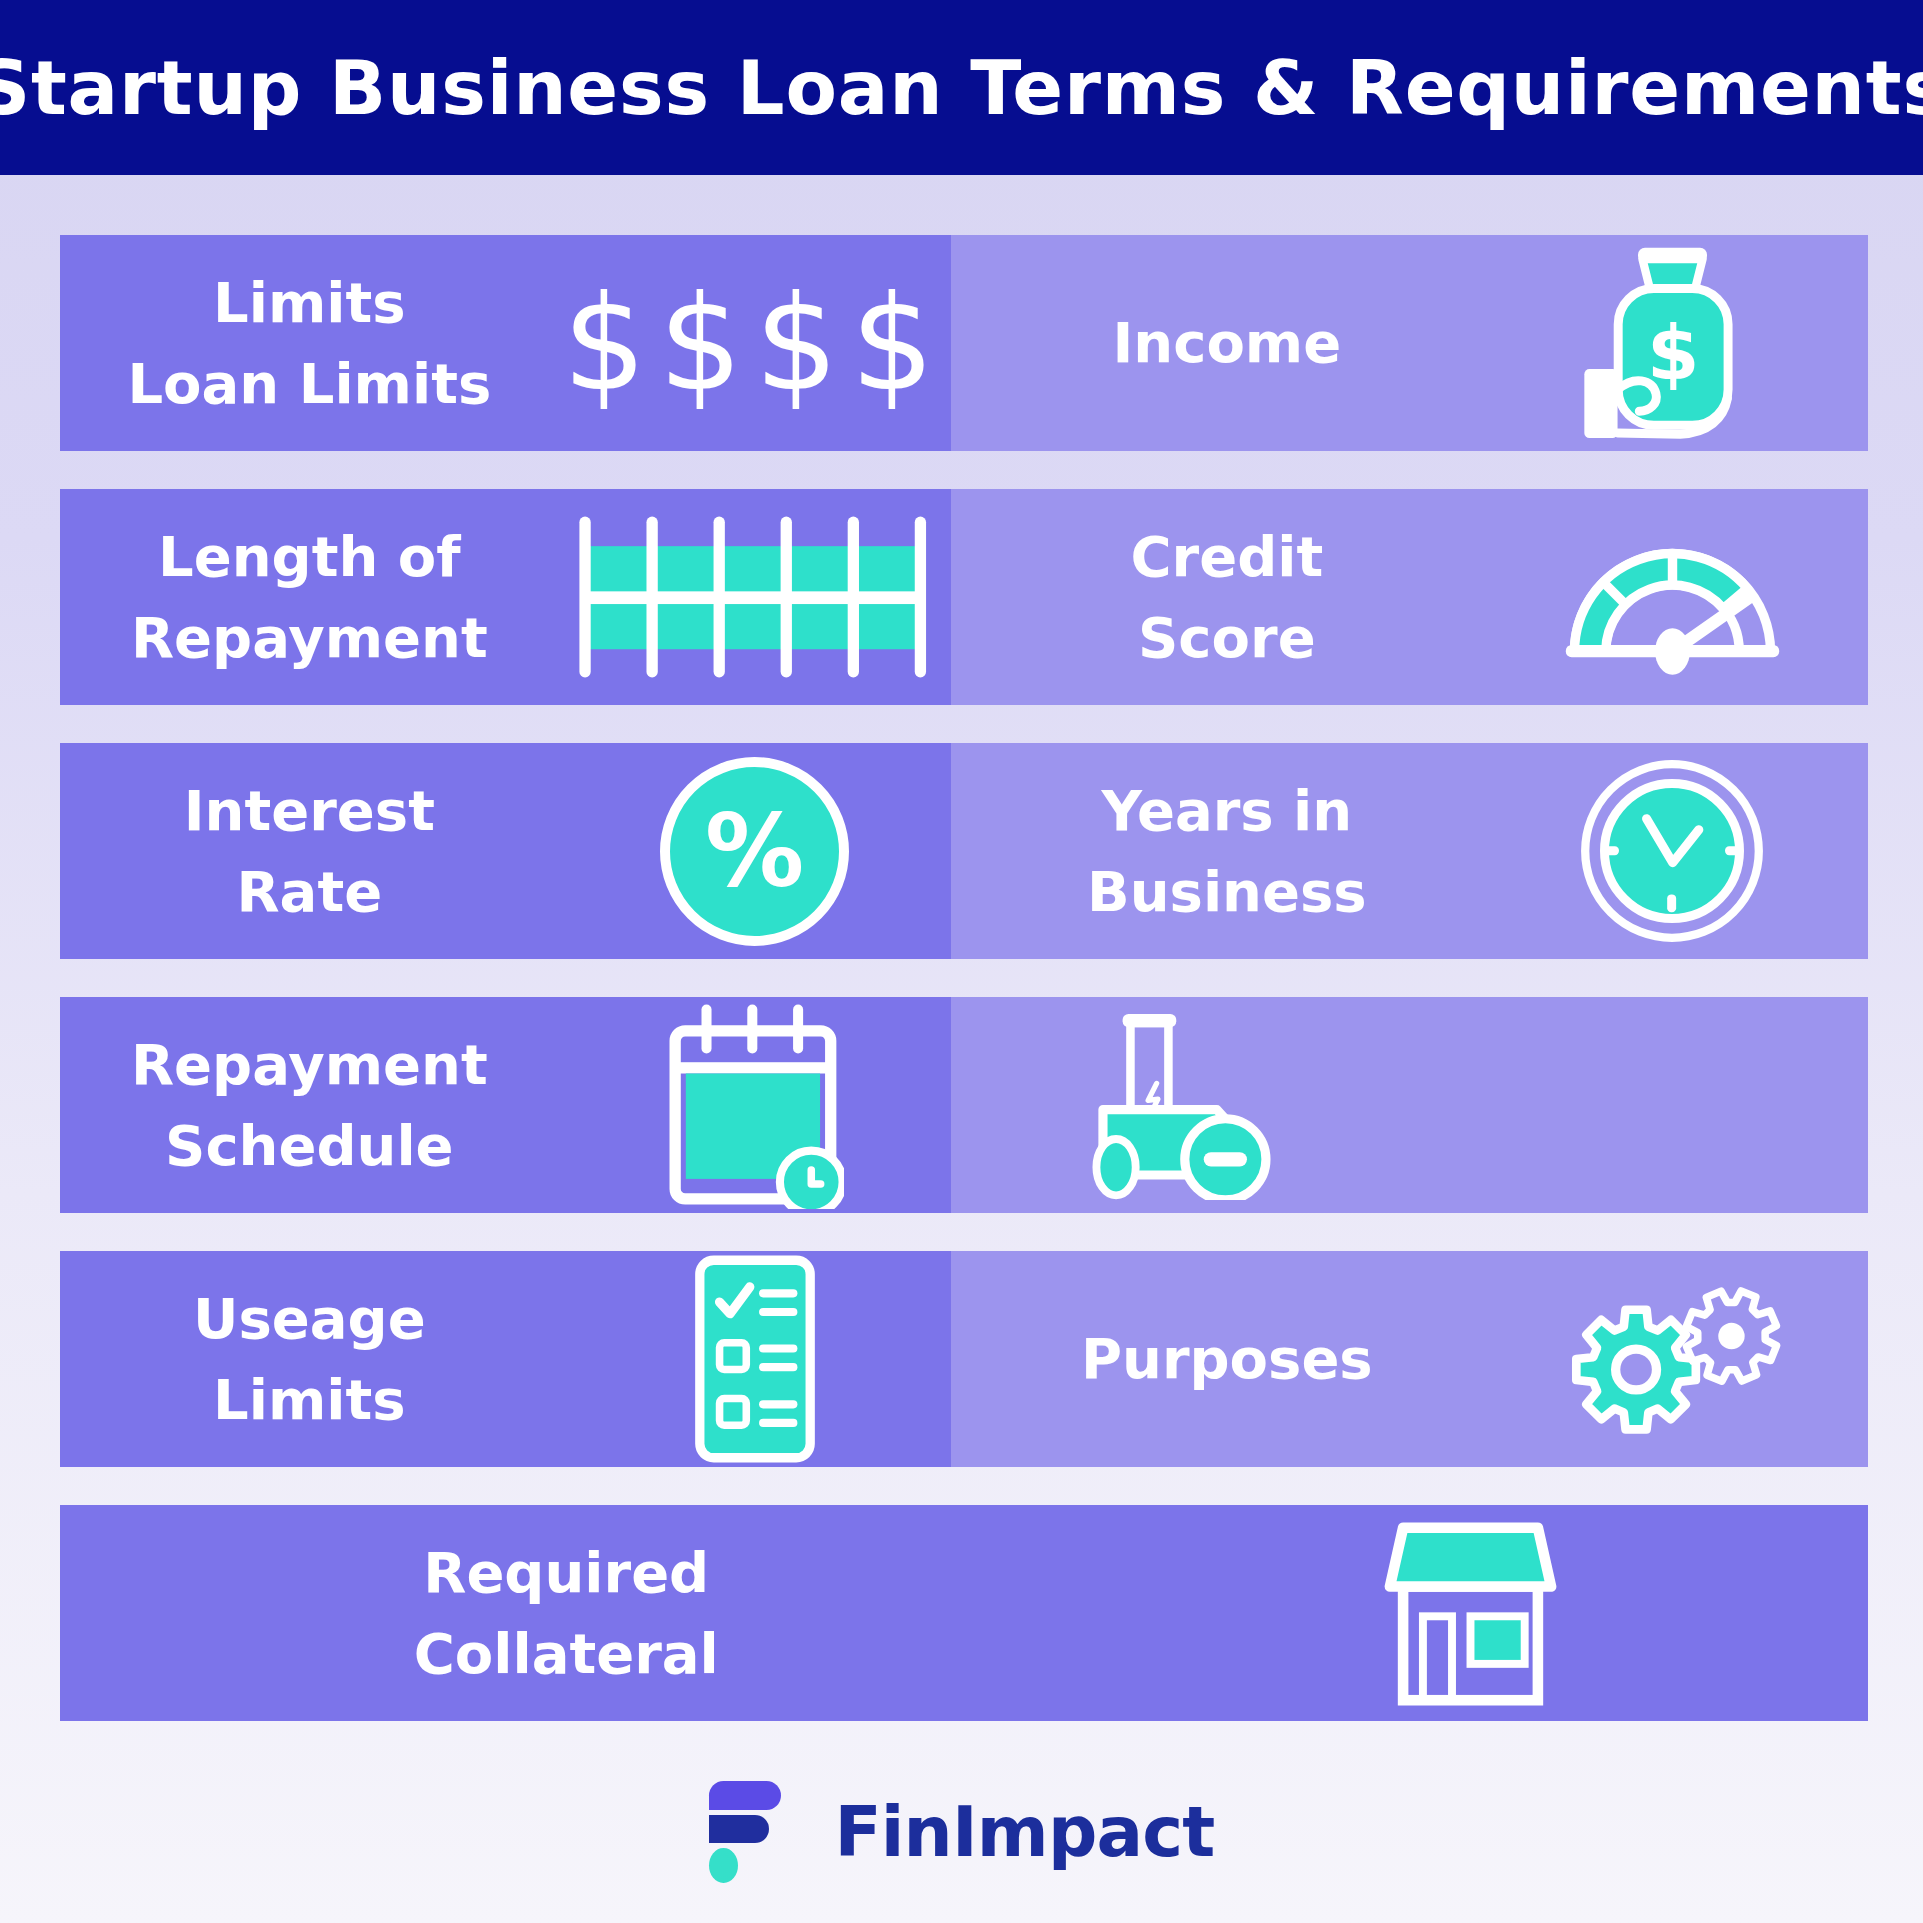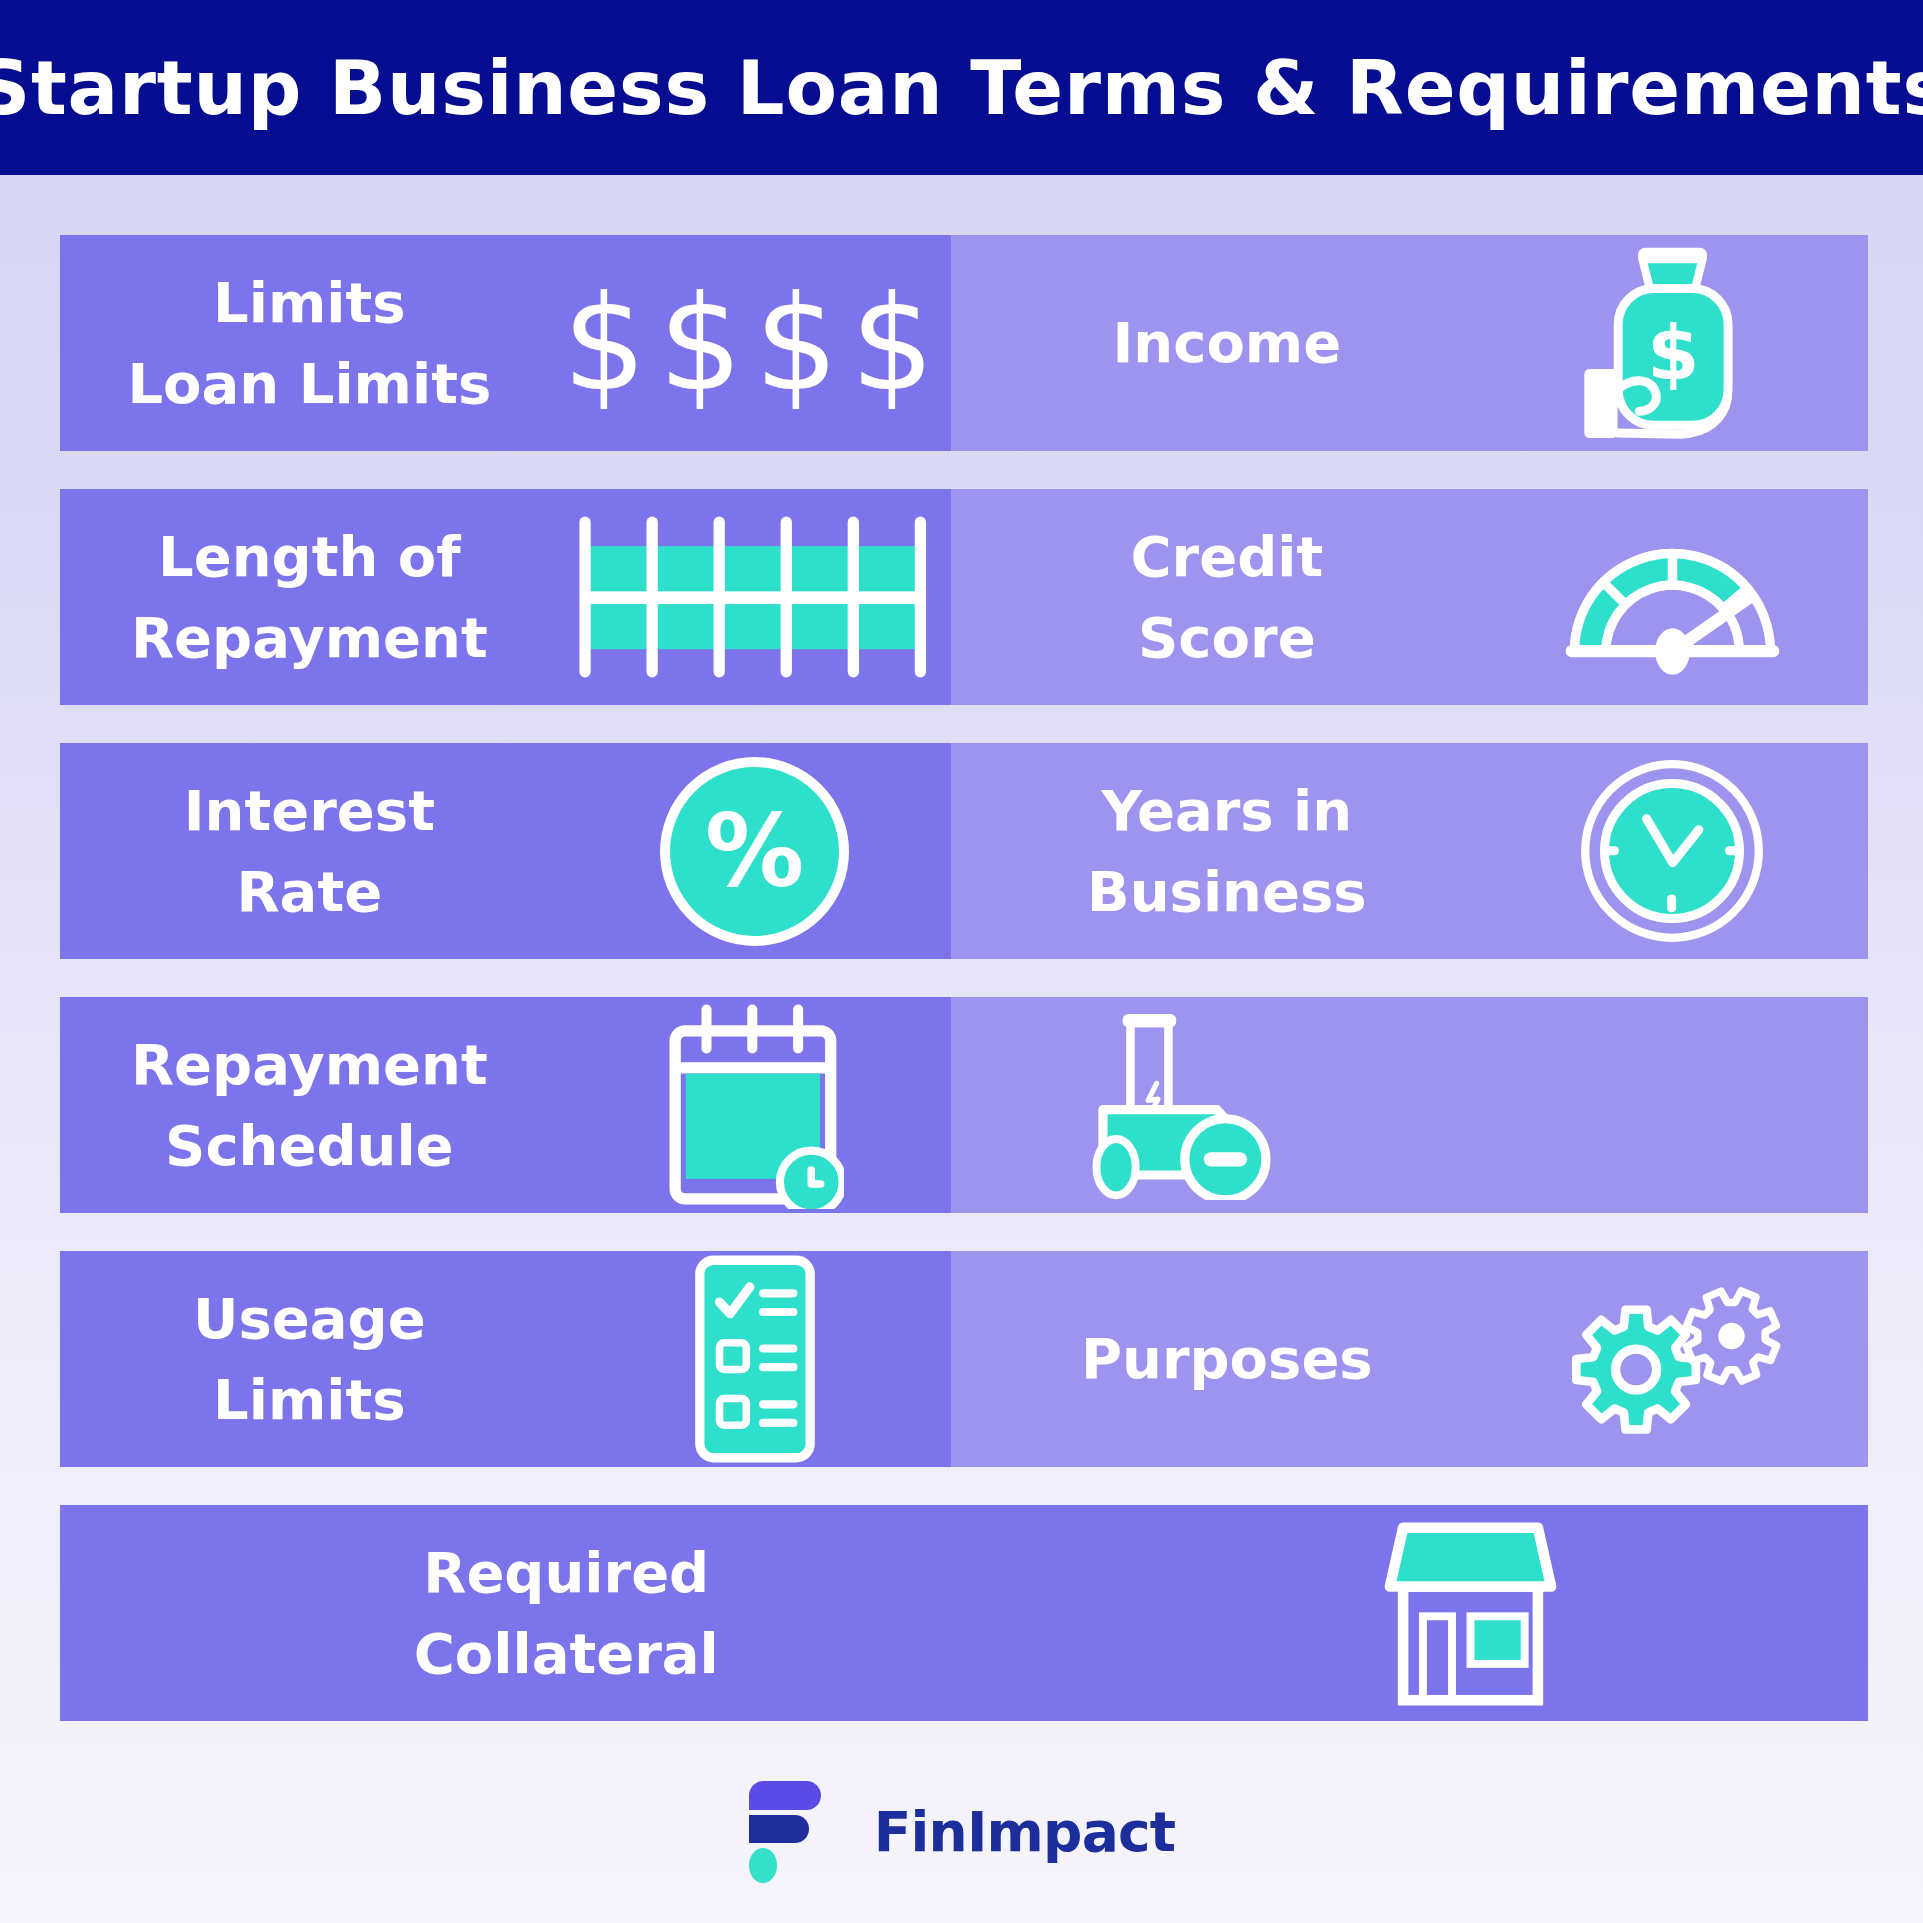--- a/index.html
+++ b/index.html
@@ -71,21 +71,21 @@
     margin-top: 60px;
     display: flex;
     align-items: center;
     justify-content: center;
     gap: 24px;
   }
   .logo-mark { display: flex; flex-direction: column; align-items: flex-start; }
   .logo-bar1 { width: 72px; height: 28.6px; background: #5b4be6; border-radius: 15px 15px 15px 0; }
   .logo-bar2 { width: 60px; height: 28.6px; background: #202e9e; border-radius: 0 15px 15px 0; margin-top: 5.3px; }
   .logo-dot  { width: 28.6px; height: 35px; background: #35dfc9; border-radius: 50%; margin-top: 4.5px; }
-  .logo-text { font-size: 55px; font-weight: bold; color: #1c2e9c; letter-spacing: -0.8px; margin-left: 29px; }
+  .logo-text { font-size: 69px; font-weight: bold; color: #1c2e9c; letter-spacing: -0.8px; margin-left: 29px; }
 </style>
 </head>
 <body>
 
 <div class="header">
   <h1>Startup Business Loan Terms &amp; Requirements</h1>
 </div>
 
 <div class="rows">
 

